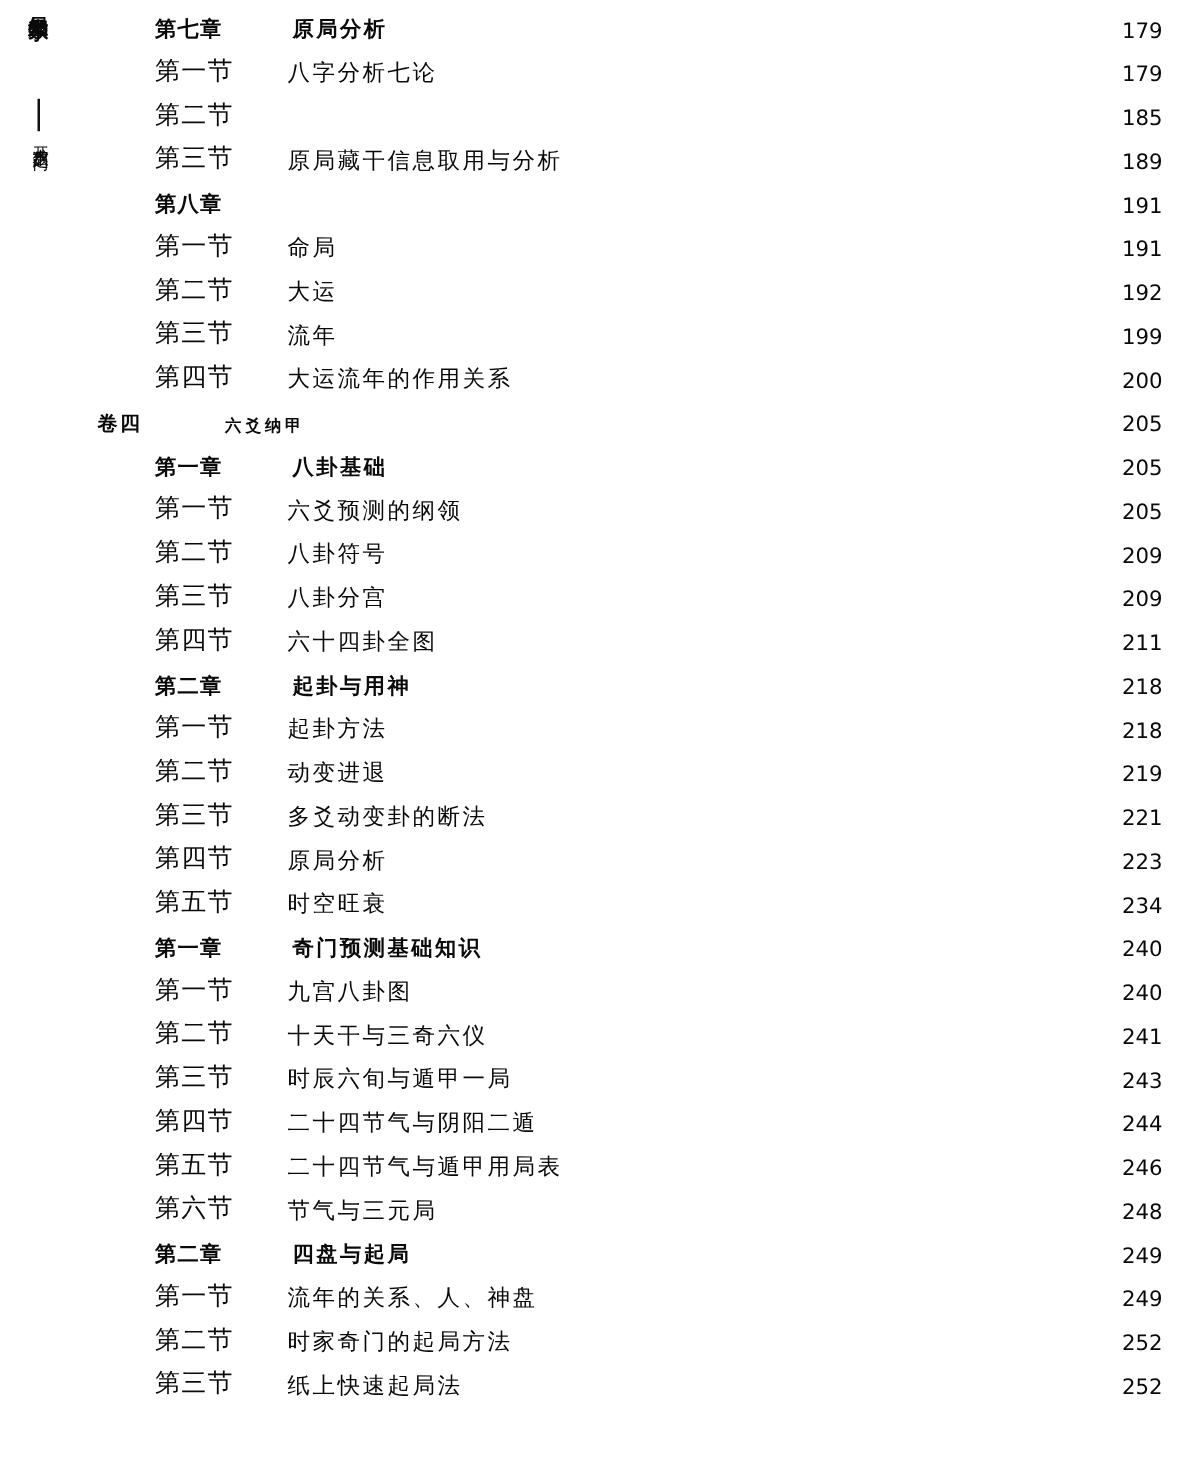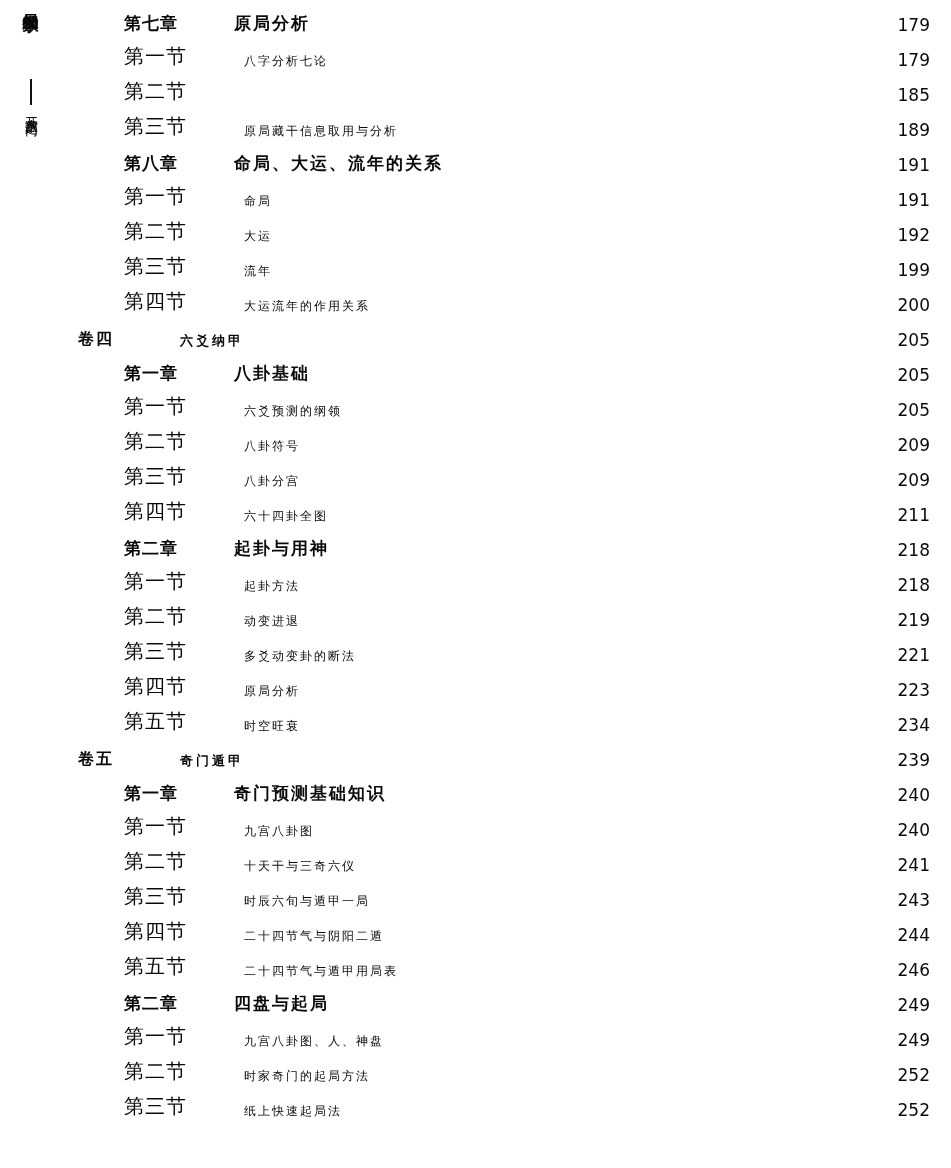--- a/index.html
+++ b/index.html
@@ -130,23 +130,23 @@
   }
 
   
   .lv-sec { margin-left: 54px; }
   .lv-sec .label {
     font-size: 20px;
     letter-spacing: 1px;
     width: 78px;
   }
   .lv-sec .title {
-    font-size: 12px;
+    font-size: 18px;
     letter-spacing: 2px;
-    margin-left: 42px;
+    margin-left: 28px;
     font-family: Liberation Serif, serif;
   }
 
   .pagecol { width: 42px; }
 </style>
 </head>
 <body>
 
 <div id="spine">
   <div class="spine-main">知易术数学</div>
@@ -173,21 +173,20 @@
       <span class="page pagecol">185</span>
     </div>
     <div class="row lv-sec">
       <span class="label">第三节</span>
       <span class="title">原局藏干信息取用与分析</span>
       <span class="dots"></span>
       <span class="page pagecol">189</span>
     </div>
     <div class="row lv-chap">
       <span class="label">第八章</span>
-      <span class="title">命局、大运、流年的关系</span>
       <span class="dots"></span>
       <span class="page pagecol">191</span>
     </div>
     <div class="row lv-sec">
       <span class="label">第一节</span>
       <span class="title">命局</span>
       <span class="dots"></span>
       <span class="page pagecol">191</span>
     </div>
     <div class="row lv-sec">
@@ -273,26 +272,20 @@
       <span class="title">原局分析</span>
       <span class="dots"></span>
       <span class="page pagecol">223</span>
     </div>
     <div class="row lv-sec">
       <span class="label">第五节</span>
       <span class="title">时空旺衰</span>
       <span class="dots"></span>
       <span class="page pagecol">234</span>
     </div>
-    <div class="row lv-vol">
-      <span class="label">卷五</span>
-      <span class="title">奇门遁甲</span>
-      <span class="dots"></span>
-      <span class="page pagecol">239</span>
-    </div>
     <div class="row lv-chap">
       <span class="label">第一章</span>
       <span class="title">奇门预测基础知识</span>
       <span class="dots"></span>
       <span class="page pagecol">240</span>
     </div>
     <div class="row lv-sec">
       <span class="label">第一节</span>
       <span class="title">九宫八卦图</span>
       <span class="dots"></span>
@@ -315,29 +308,35 @@
       <span class="title">二十四节气与阴阳二遁</span>
       <span class="dots"></span>
       <span class="page pagecol">244</span>
     </div>
     <div class="row lv-sec">
       <span class="label">第五节</span>
       <span class="title">二十四节气与遁甲用局表</span>
       <span class="dots"></span>
       <span class="page pagecol">246</span>
     </div>
+    <div class="row lv-sec">
+      <span class="label">第六节</span>
+      <span class="title">节气与三元局</span>
+      <span class="dots"></span>
+      <span class="page pagecol">248</span>
+    </div>
     <div class="row lv-chap">
       <span class="label">第二章</span>
       <span class="title">四盘与起局</span>
       <span class="dots"></span>
       <span class="page pagecol">249</span>
     </div>
     <div class="row lv-sec">
       <span class="label">第一节</span>
-      <span class="title">九宫八卦图、人、神盘</span>
+      <span class="title">流年的关系、人、神盘</span>
       <span class="dots"></span>
       <span class="page pagecol">249</span>
     </div>
     <div class="row lv-sec">
       <span class="label">第二节</span>
       <span class="title">时家奇门的起局方法</span>
       <span class="dots"></span>
       <span class="page pagecol">252</span>
     </div>
     <div class="row lv-sec">

